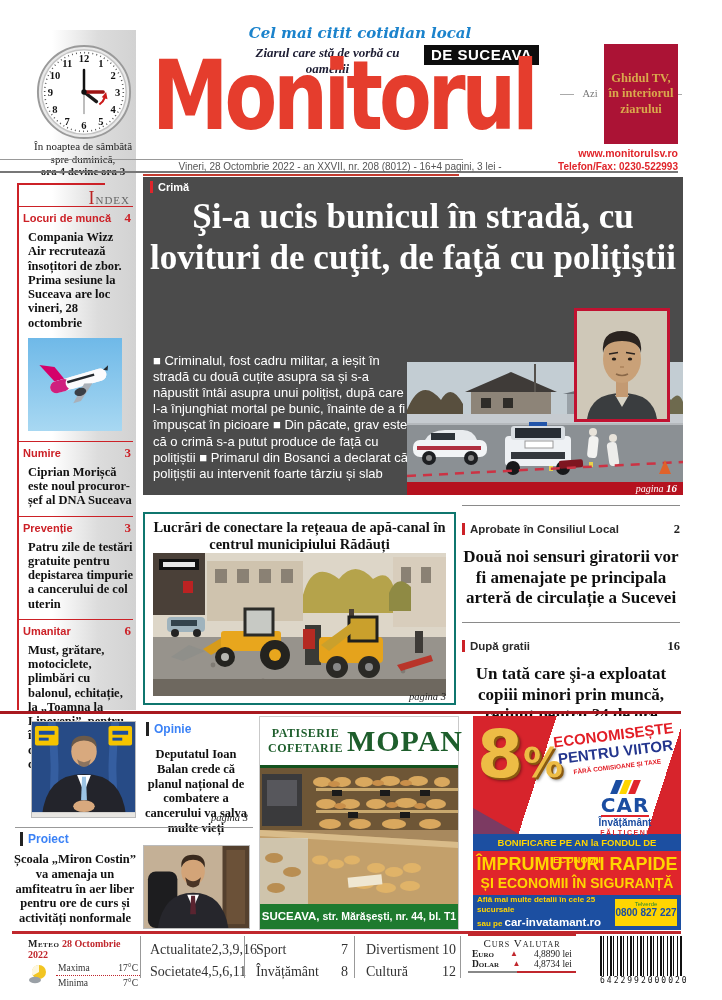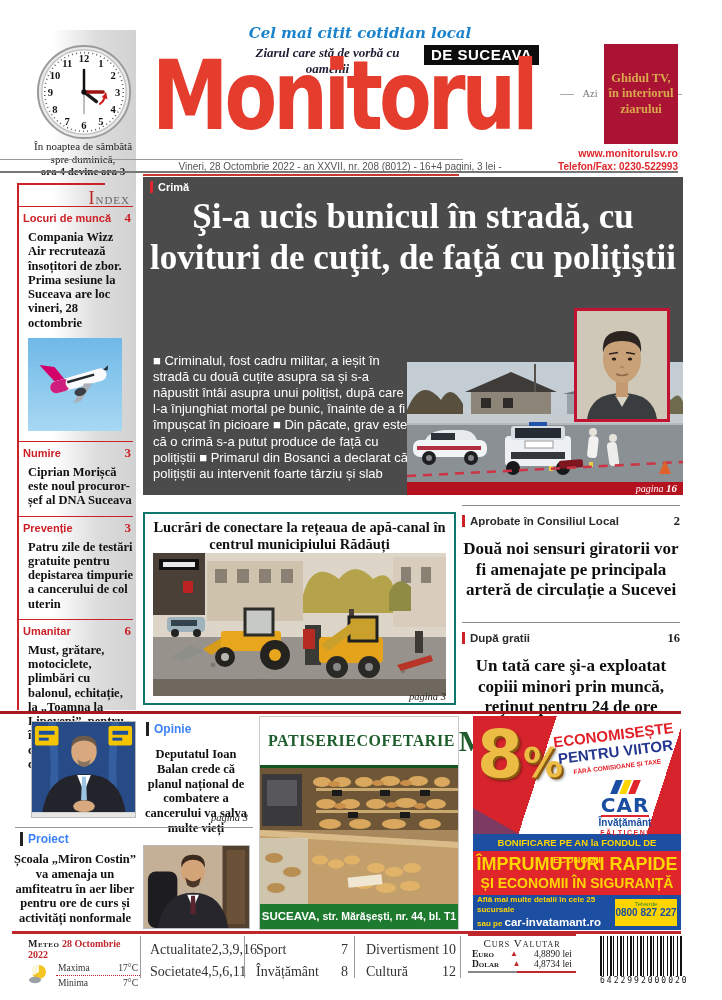--- a/index.html
+++ b/index.html
@@ -88,21 +88,21 @@
     border:2px solid #0f766e; background:#fff; }
   .radauti-headline { position:absolute; left:4px; top:5px; width:301px; text-align:center;
     font-family:"Liberation Serif",serif; font-weight:bold; font-size:14.5px;
     line-height:1.2; color:#111; }
   .radauti-photo { position:absolute; left:8px; top:39px; width:293px; height:143px; }
   .pagina-small { font-family:"Liberation Serif",serif; font-style:italic;
     font-size:10.5px; color:#222; }
   .radauti-pg { position:absolute; right:8px; bottom:1px; }
 
   .right-col { left:462px; top:505px; width:218px; }
-  .story-block { position:absolute; left:0; width:218px; border-top:1.5px solid #8a8a8a; padding-top:8px; }
+  .story-block { position:absolute; left:0; width:218px; border-top:1.5px solid #8a8a8a; padding-top:16px; }
   .tag-row { display:flex; justify-content:space-between; align-items:baseline; }
   .tag-label { border-left:3px solid #cc2127; padding-left:5px;
     color:#2b2b2b; font-weight:bold; font-size:11.5px; }
   .tag-page { font-family:"Liberation Serif",serif; font-weight:bold; font-size:12.5px; color:#222; }
   .story-headline { margin-top:10px; text-align:center;
     font-family:"Liberation Serif",serif; font-weight:bold; font-size:17px;
     line-height:1.22; color:#0e0e0e; }
 
   .mid-redline { left:0; top:711px; width:681px; height:3px; background:#a8181f; }
 
@@ -119,22 +119,22 @@
   .proiect-tag { left:20px; top:832px; }
   .proiect-text { left:14px; top:852px; width:122px; text-align:center;
     font-family:"Liberation Serif",serif; font-weight:bold; font-size:12.5px;
     line-height:1.18; color:#111; }
   .proiect-photo { left:143px; top:845px; width:107px; height:84px; border:1px solid #bbb; }
 
   
   .mopan { left:259px; top:716px; width:200px; height:214px; border:1px solid #c9c9c9; background:#fff; }
   .mopan-header { display:flex; align-items:center; height:48px; padding:0 4px; gap:4px; }
   .mopan-line { flex:1; height:1px; background:#1e5e2c; }
-  .mopan-small { display:flex; text-align:center;
-    font-family:"Liberation Serif",serif; font-weight:bold; font-size:16px;
+  .mopan-small { display:flex; flex-direction:column; text-align:center;
+    font-family:"Liberation Serif",serif; font-weight:bold; font-size:12px;
     line-height:1.25; color:#1e5e2c; letter-spacing:0.5px; }
   .mopan-brand { font-family:"Liberation Serif",serif; font-weight:bold;
     font-size:30px; color:#1e5e2c; letter-spacing:1px; line-height:1; }
   .mopan-rule { height:3px; background:#14531f; }
   .mopan-photo { width:198px; height:136px; display:block; }
   .mopan-bar { height:25px; background:#1e7a2f; color:#fff; text-align:center;
     font-size:10.5px; line-height:25px; font-weight:bold; }
   .mopan-bar .city { font-size:11.5px; }
 
   

